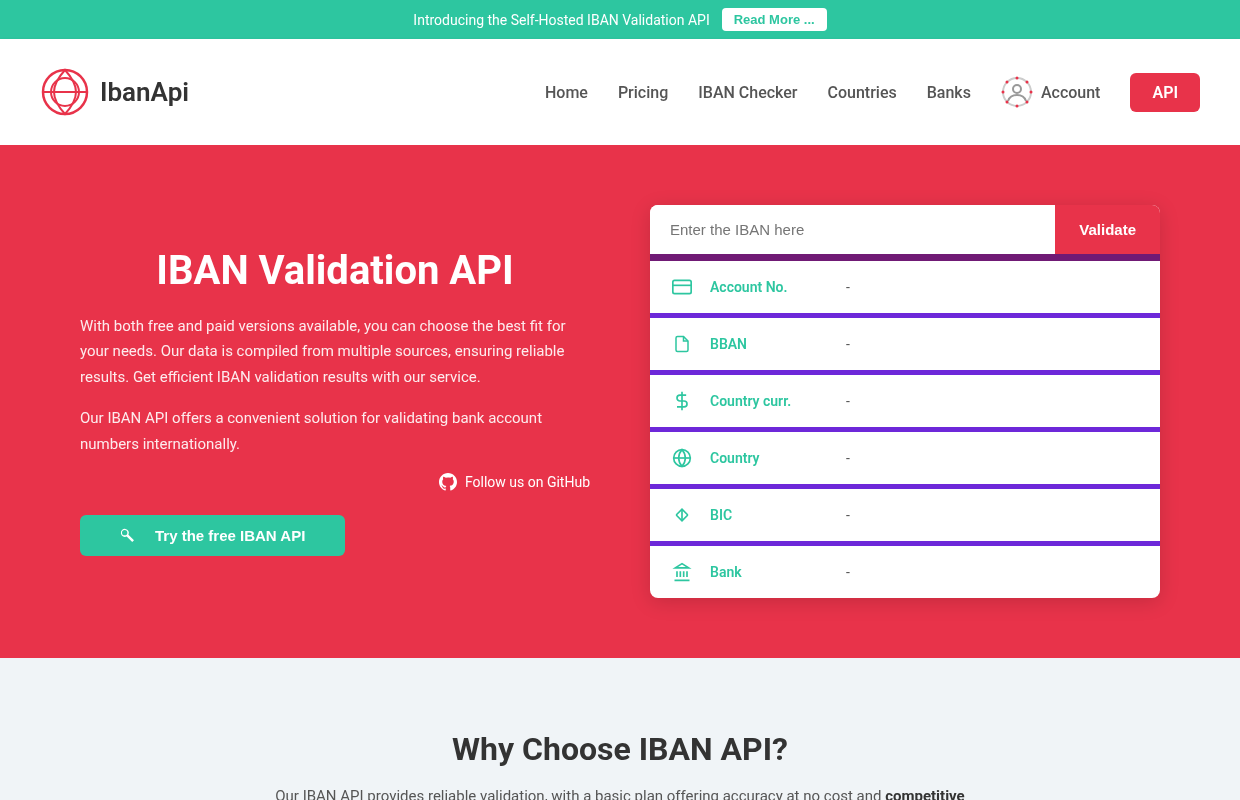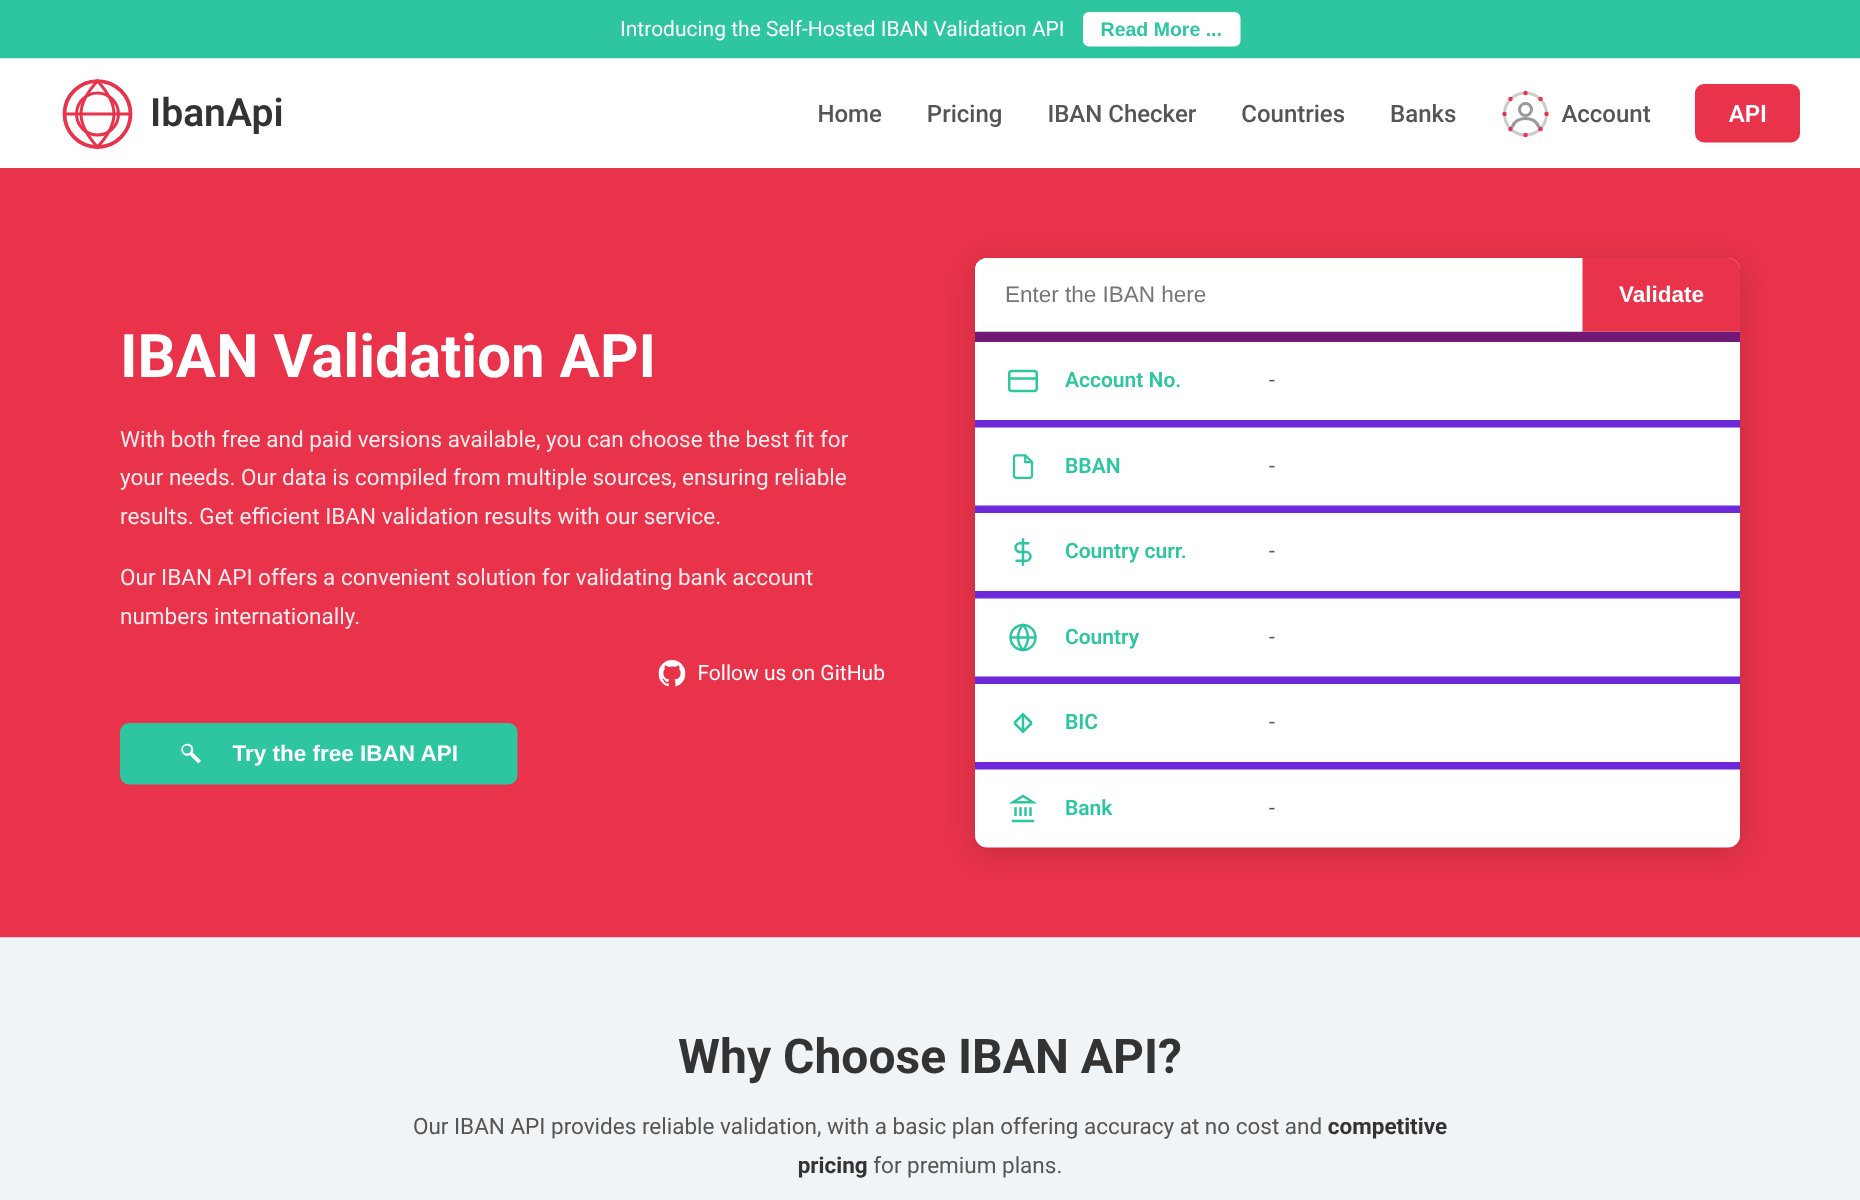--- a/index.html
+++ b/index.html
@@ -28,21 +28,21 @@
       cursor: pointer;
     }
 
     
     .navbar {
       background: white;
       display: flex;
       align-items: center;
       justify-content: space-between;
       padding: 0 40px;
-      height: 73px;
+      height: 106px;
       box-shadow: 0 1px 4px rgba(0,0,0,0.07);
     }
     .navbar-brand {
       display: flex;
       align-items: center;
       gap: 10px;
       text-decoration: none;
       color: #333;
     }
     .brand-name {
@@ -97,20 +97,21 @@
     }
     .hero-text {
       flex: 1;
       color: white;
     }
     .hero-title {
       font-size: 40px;
       font-weight: 700;
       margin-bottom: 20px;
       color: white;
+      text-align: center;
     }
     .hero-desc {
       font-size: 15px;
       line-height: 1.7;
       margin-bottom: 16px;
       color: rgba(255,255,255,0.9);
     }
     .hero-github {
       display: flex;
       align-items: center;
@@ -198,20 +199,21 @@
     .why-section {
       background: #f0f4f7;
       padding: 60px 80px;
       text-align: center;
     }
     .why-title {
       font-size: 32px;
       font-weight: 700;
       color: #333;
       margin-bottom: 16px;
+      margin-top: 12px;
     }
     .why-desc {
       font-size: 15px;
       color: #555;
       line-height: 1.7;
       max-width: 700px;
       margin: 0 auto 40px;
     }
     .why-desc strong { color: #333; font-weight: 700; }
 

